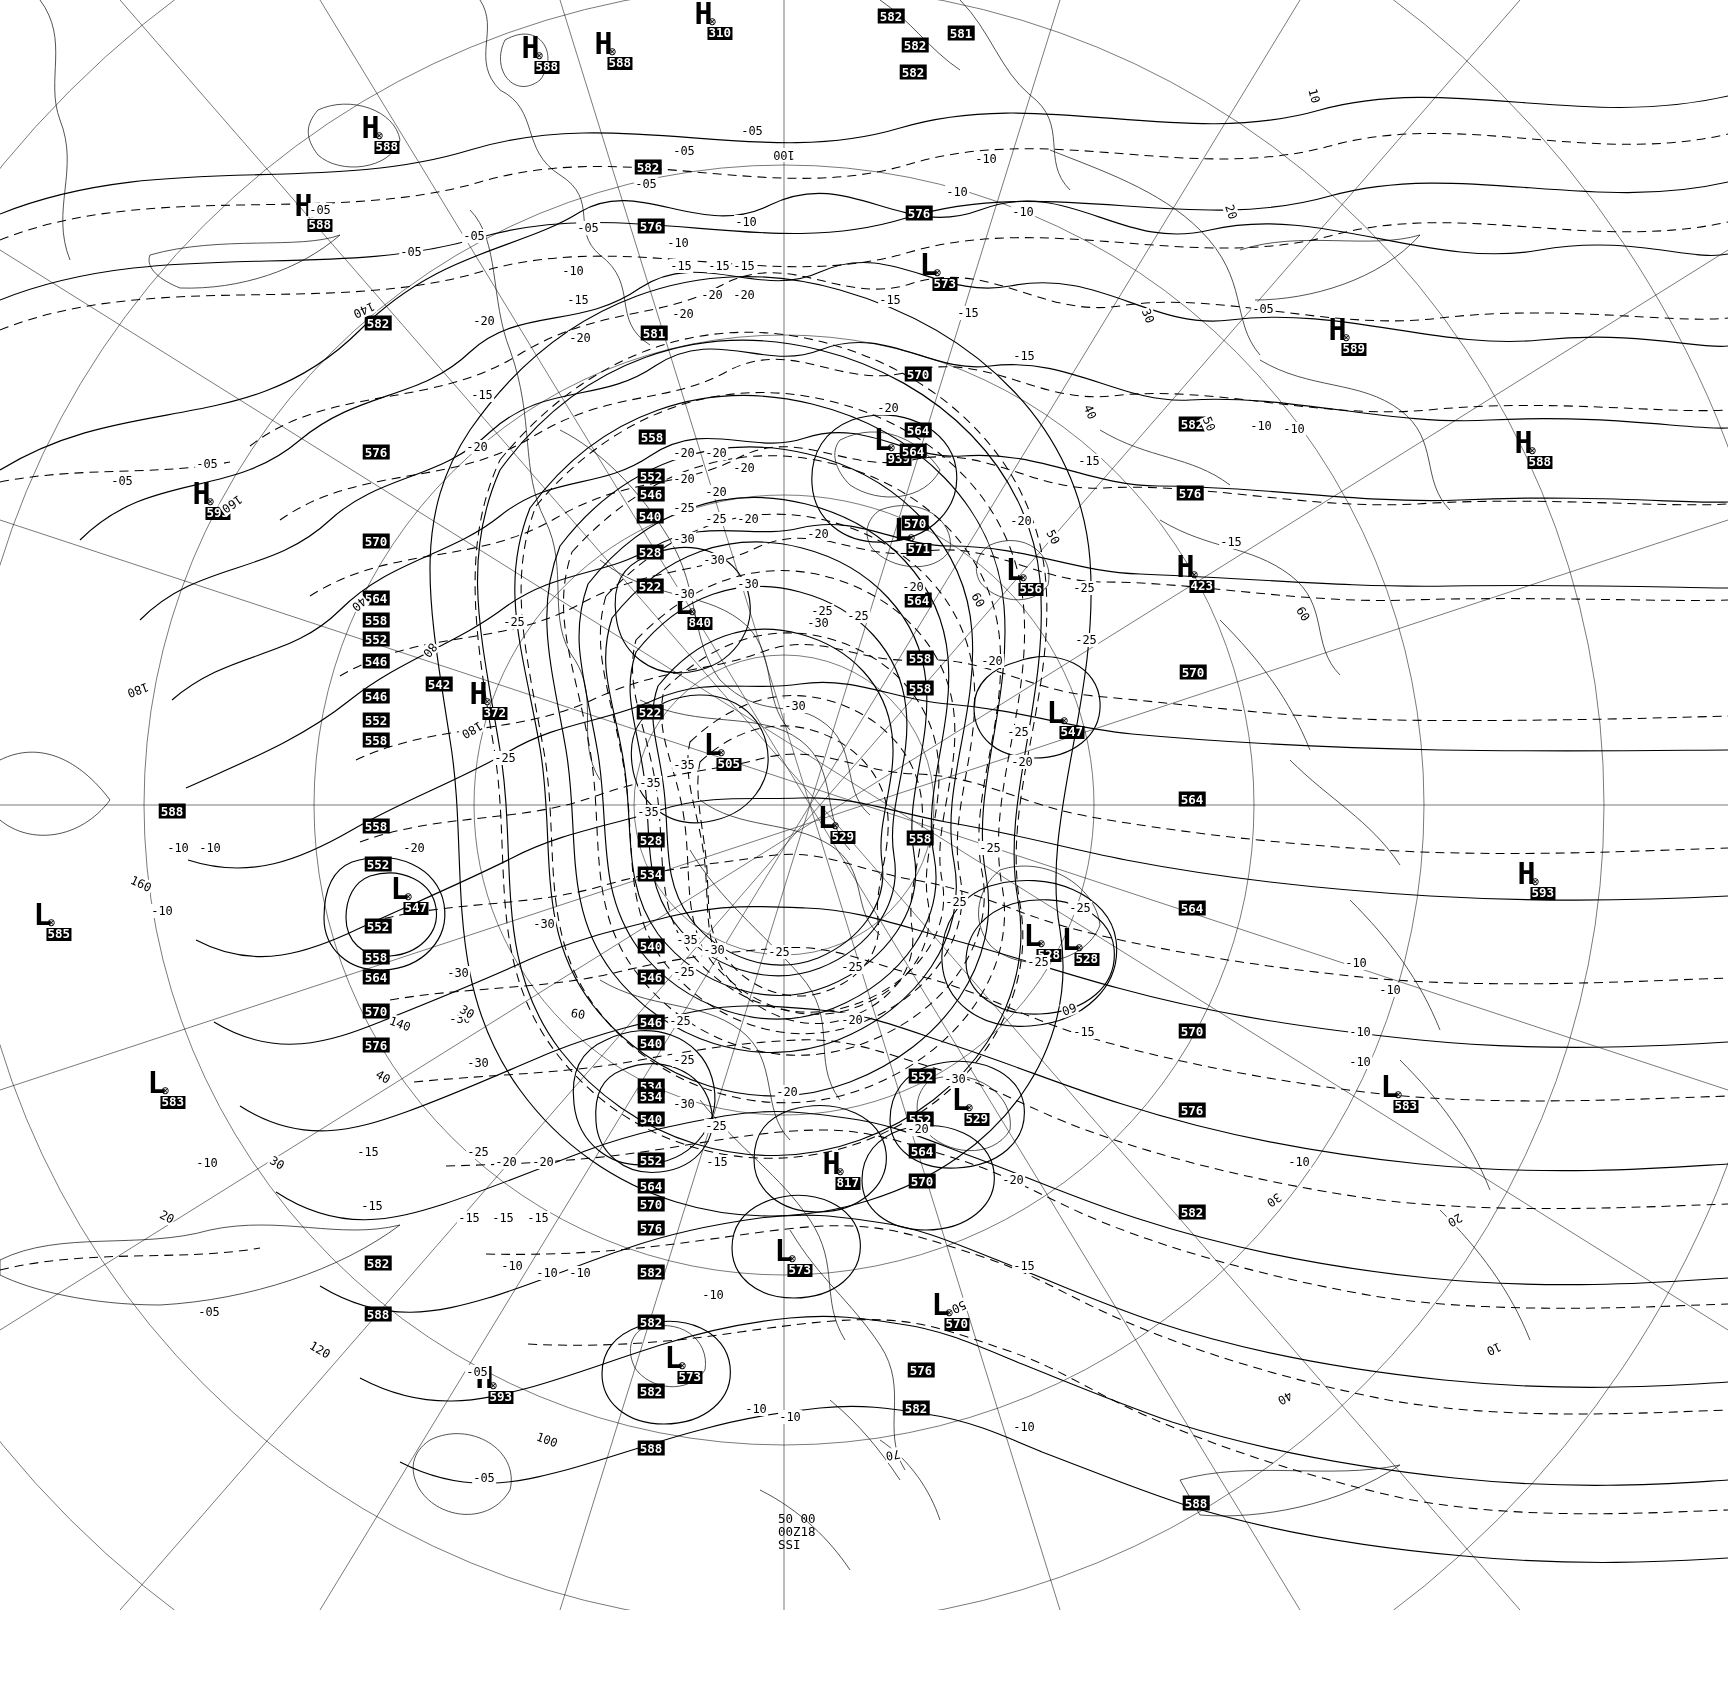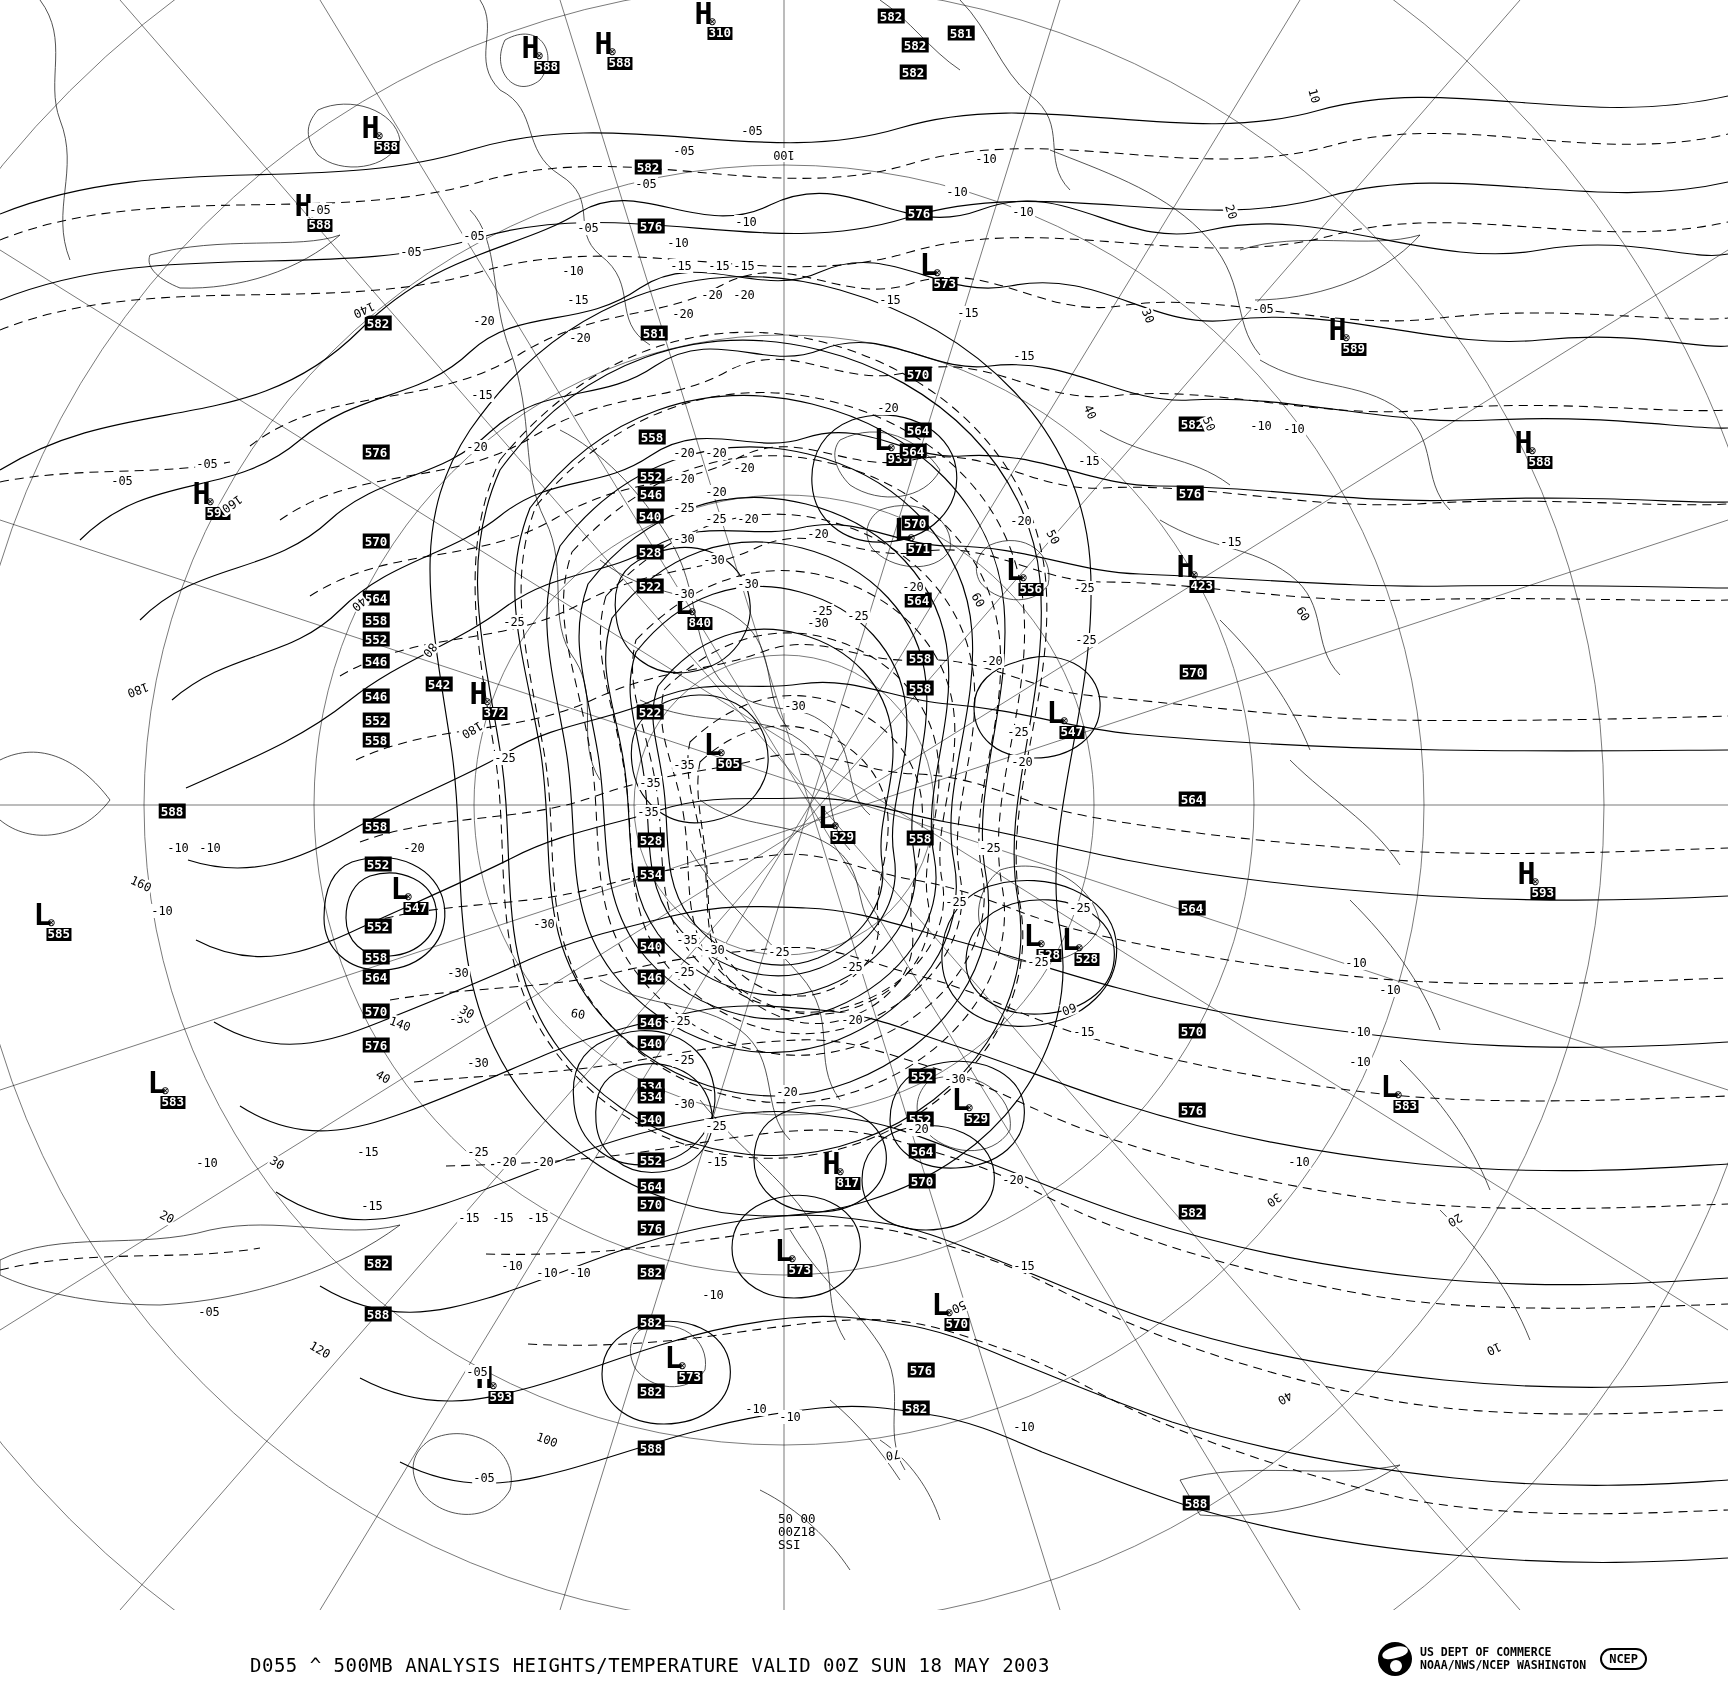--- a/index.html
+++ b/index.html
@@ -826,22 +826,14 @@
         <div class="glabel" style="left: 1285px; top: 1398px; transform: translate(-50%, -50%) rotate(150deg);">40</div>
         <div class="glabel" style="left: 547px; top: 1440px; transform: translate(-50%, -50%) rotate(20deg);">100</div>
         <div class="glabel" style="left: 320px; top: 1350px; transform: translate(-50%, -50%) rotate(30deg);">120</div>
       </div>
 
     <div id="stamp">50 00
 00Z18
 SSI</div>
   </div>
 
-  <div id="footer">
-    <div id="footer-title">D055 ^ 500MB ANALYSIS HEIGHTS/TEMPERATURE VALID 00Z SUN 18 MAY 2003</div>
-    <div id="agency">
-      <div class="noaa-logo"></div>
-      <div class="agency-text"><span>US DEPT OF COMMERCE</span><br><span>NOAA/NWS/NCEP WASHINGTON</span></div>
-      <div class="ncep-badge">NCEP</div>
-    </div>
-  </div>
 
 </div>
 
 </body></html>

